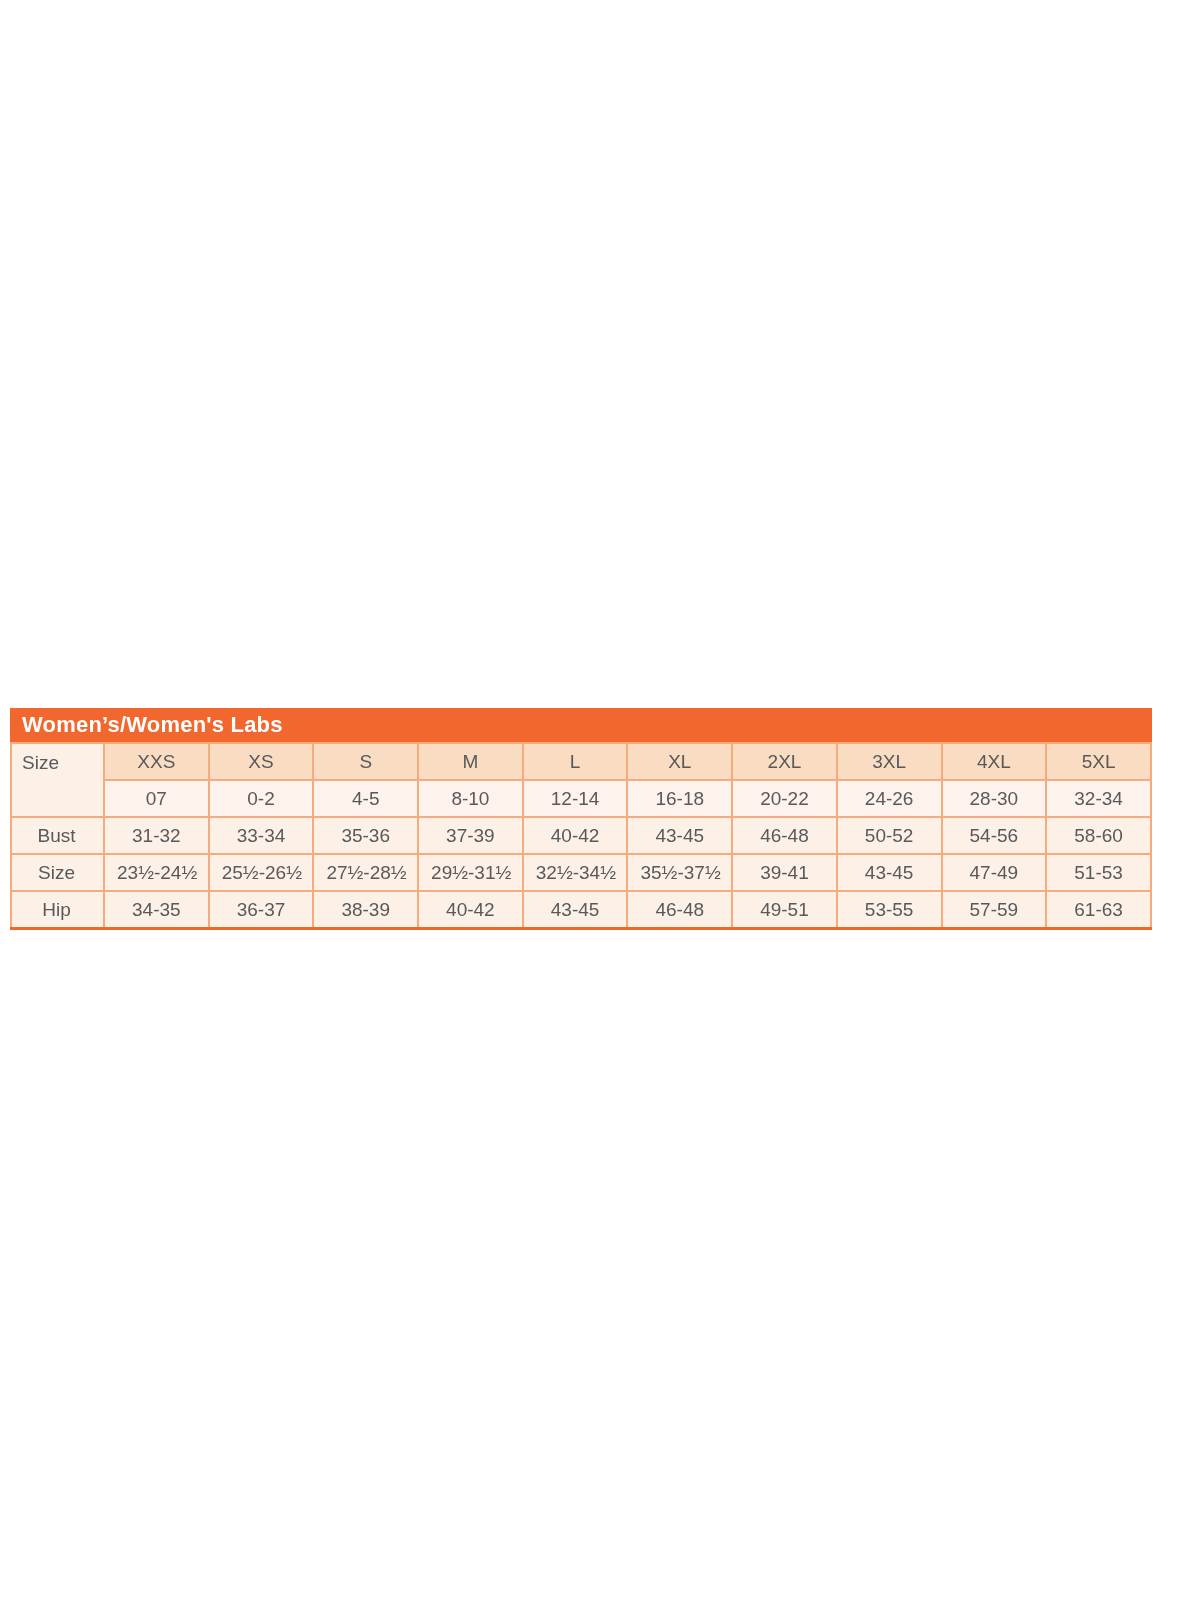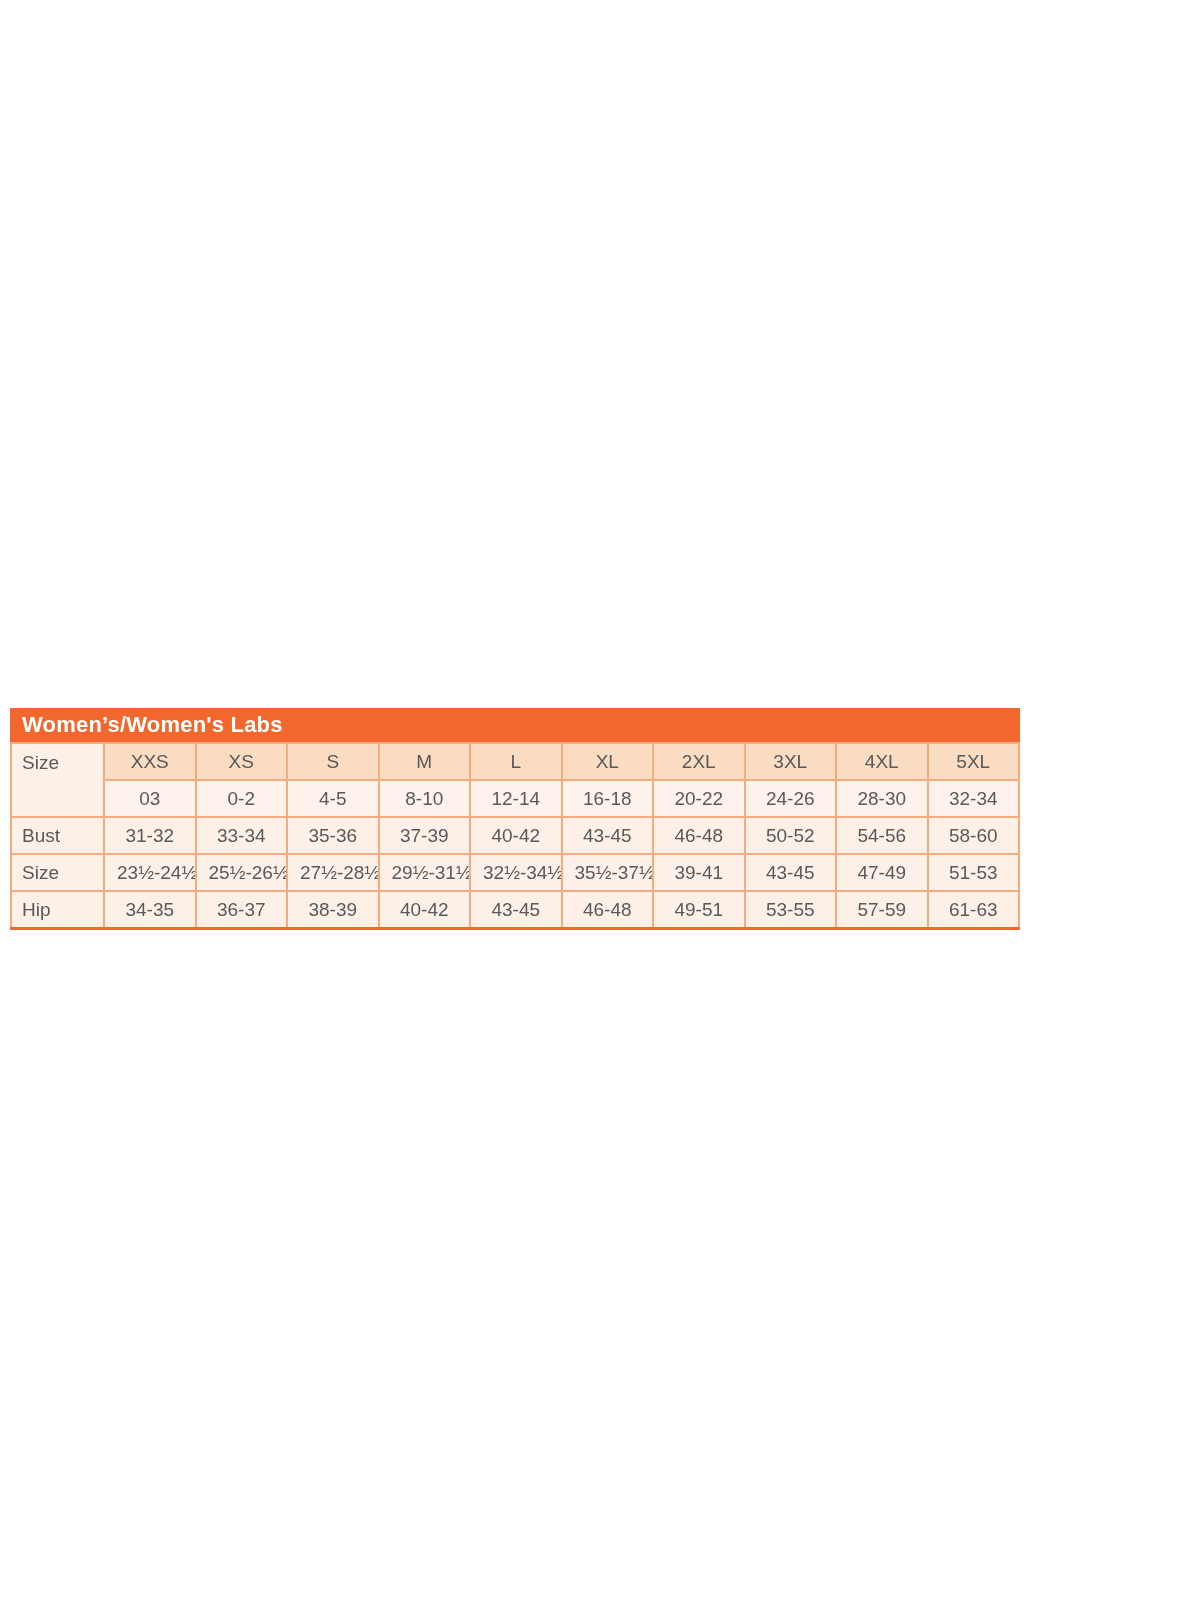--- a/index.html
+++ b/index.html
@@ -12,21 +12,21 @@
     position: relative;
     width: 1200px;
     height: 1600px;
     background: #ffffff;
     overflow: hidden;
   }
   .chart-wrap {
     position: absolute;
     left: 10px;
     top: 708px;
-    width: 1010px;
+    width: 1142px;
   }
   .title-bar {
     background: #F2672D;
     color: #ffffff;
     font-size: 22px;
     font-weight: bold;
     height: 34px;
     line-height: 34px;
     padding-left: 12px;
     letter-spacing: 0.2px;
@@ -66,21 +66,21 @@
     background: #FDF3EC;
   }
   table.sizing td.size-cell {
     background: #FDF1E7;
     text-align: left;
     vertical-align: top;
     padding-left: 10px;
     padding-top: 8px;
   }
   table.sizing td.row-label {
-    text-align: left;
+    text-align: center;
     padding-left: 10px;
   }
 </style>
 </head>
 <body>
 
 <div class="page">
   <div class="chart-wrap">
 
     <div class="title-bar">
@@ -109,21 +109,21 @@
           <th>S</th>
           <th>M</th>
           <th>L</th>
           <th>XL</th>
           <th>2XL</th>
           <th>3XL</th>
           <th>4XL</th>
           <th>5XL</th>
         </tr>
         <tr class="numeric-row">
-          <td>03</td>
+          <td>07</td>
           <td>0-2</td>
           <td>4-5</td>
           <td>8-10</td>
           <td>12-14</td>
           <td>16-18</td>
           <td>20-22</td>
           <td>24-26</td>
           <td>28-30</td>
           <td>32-34</td>
         </tr>

